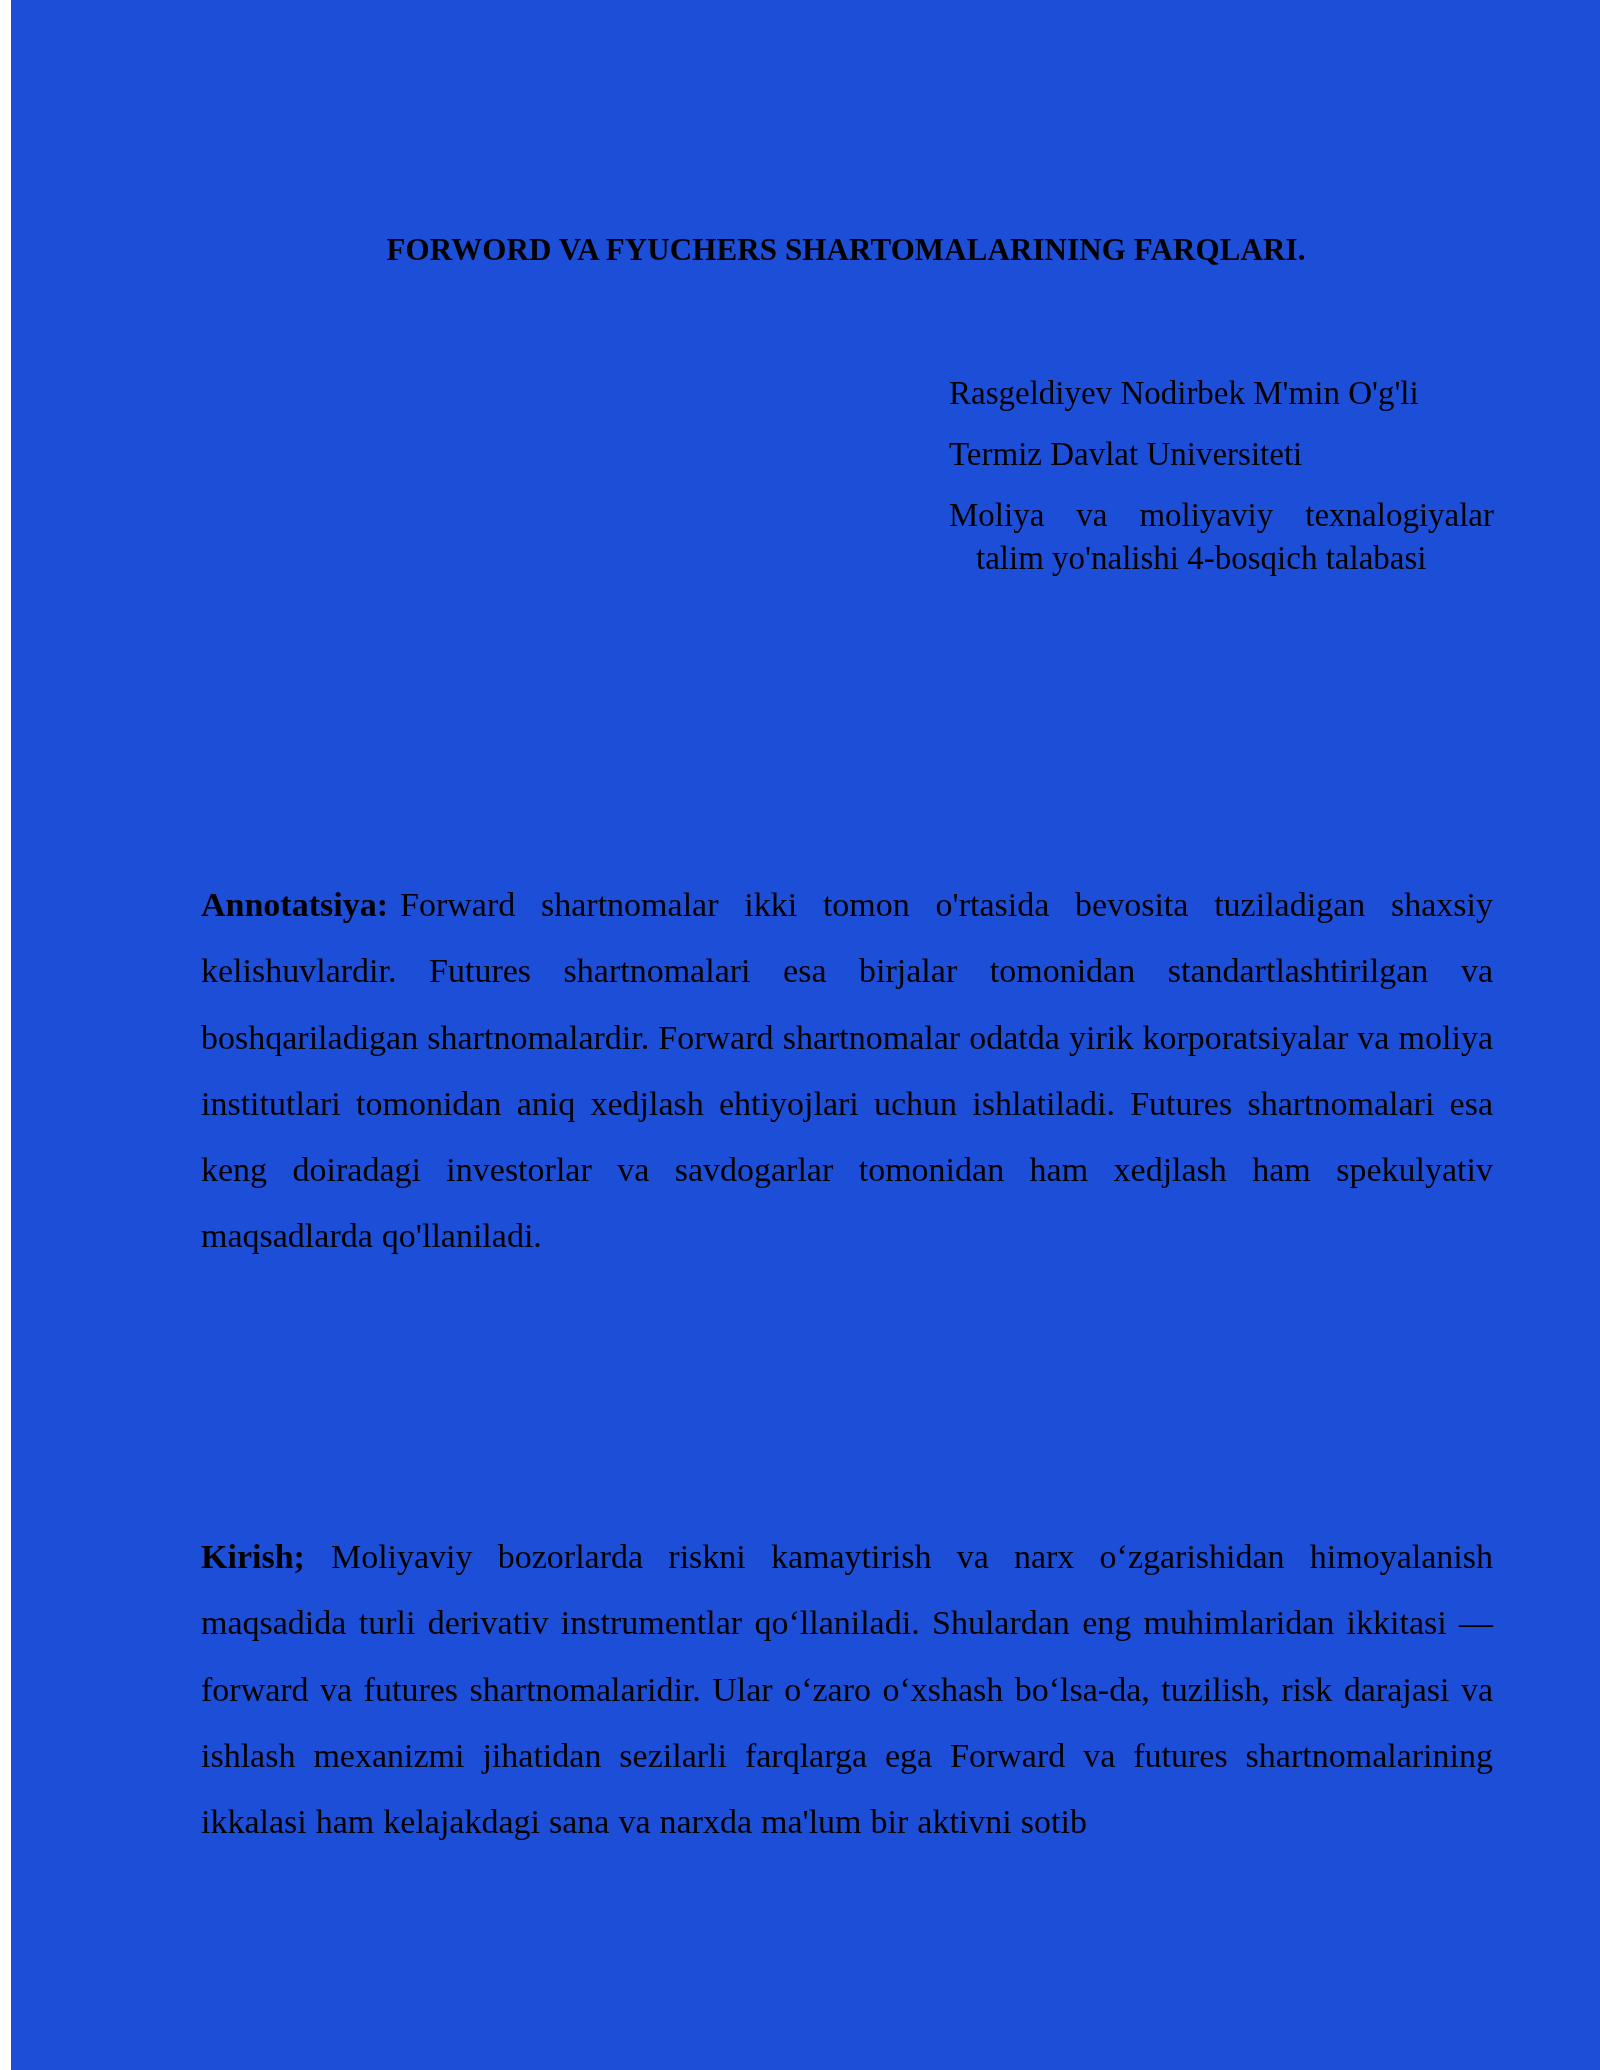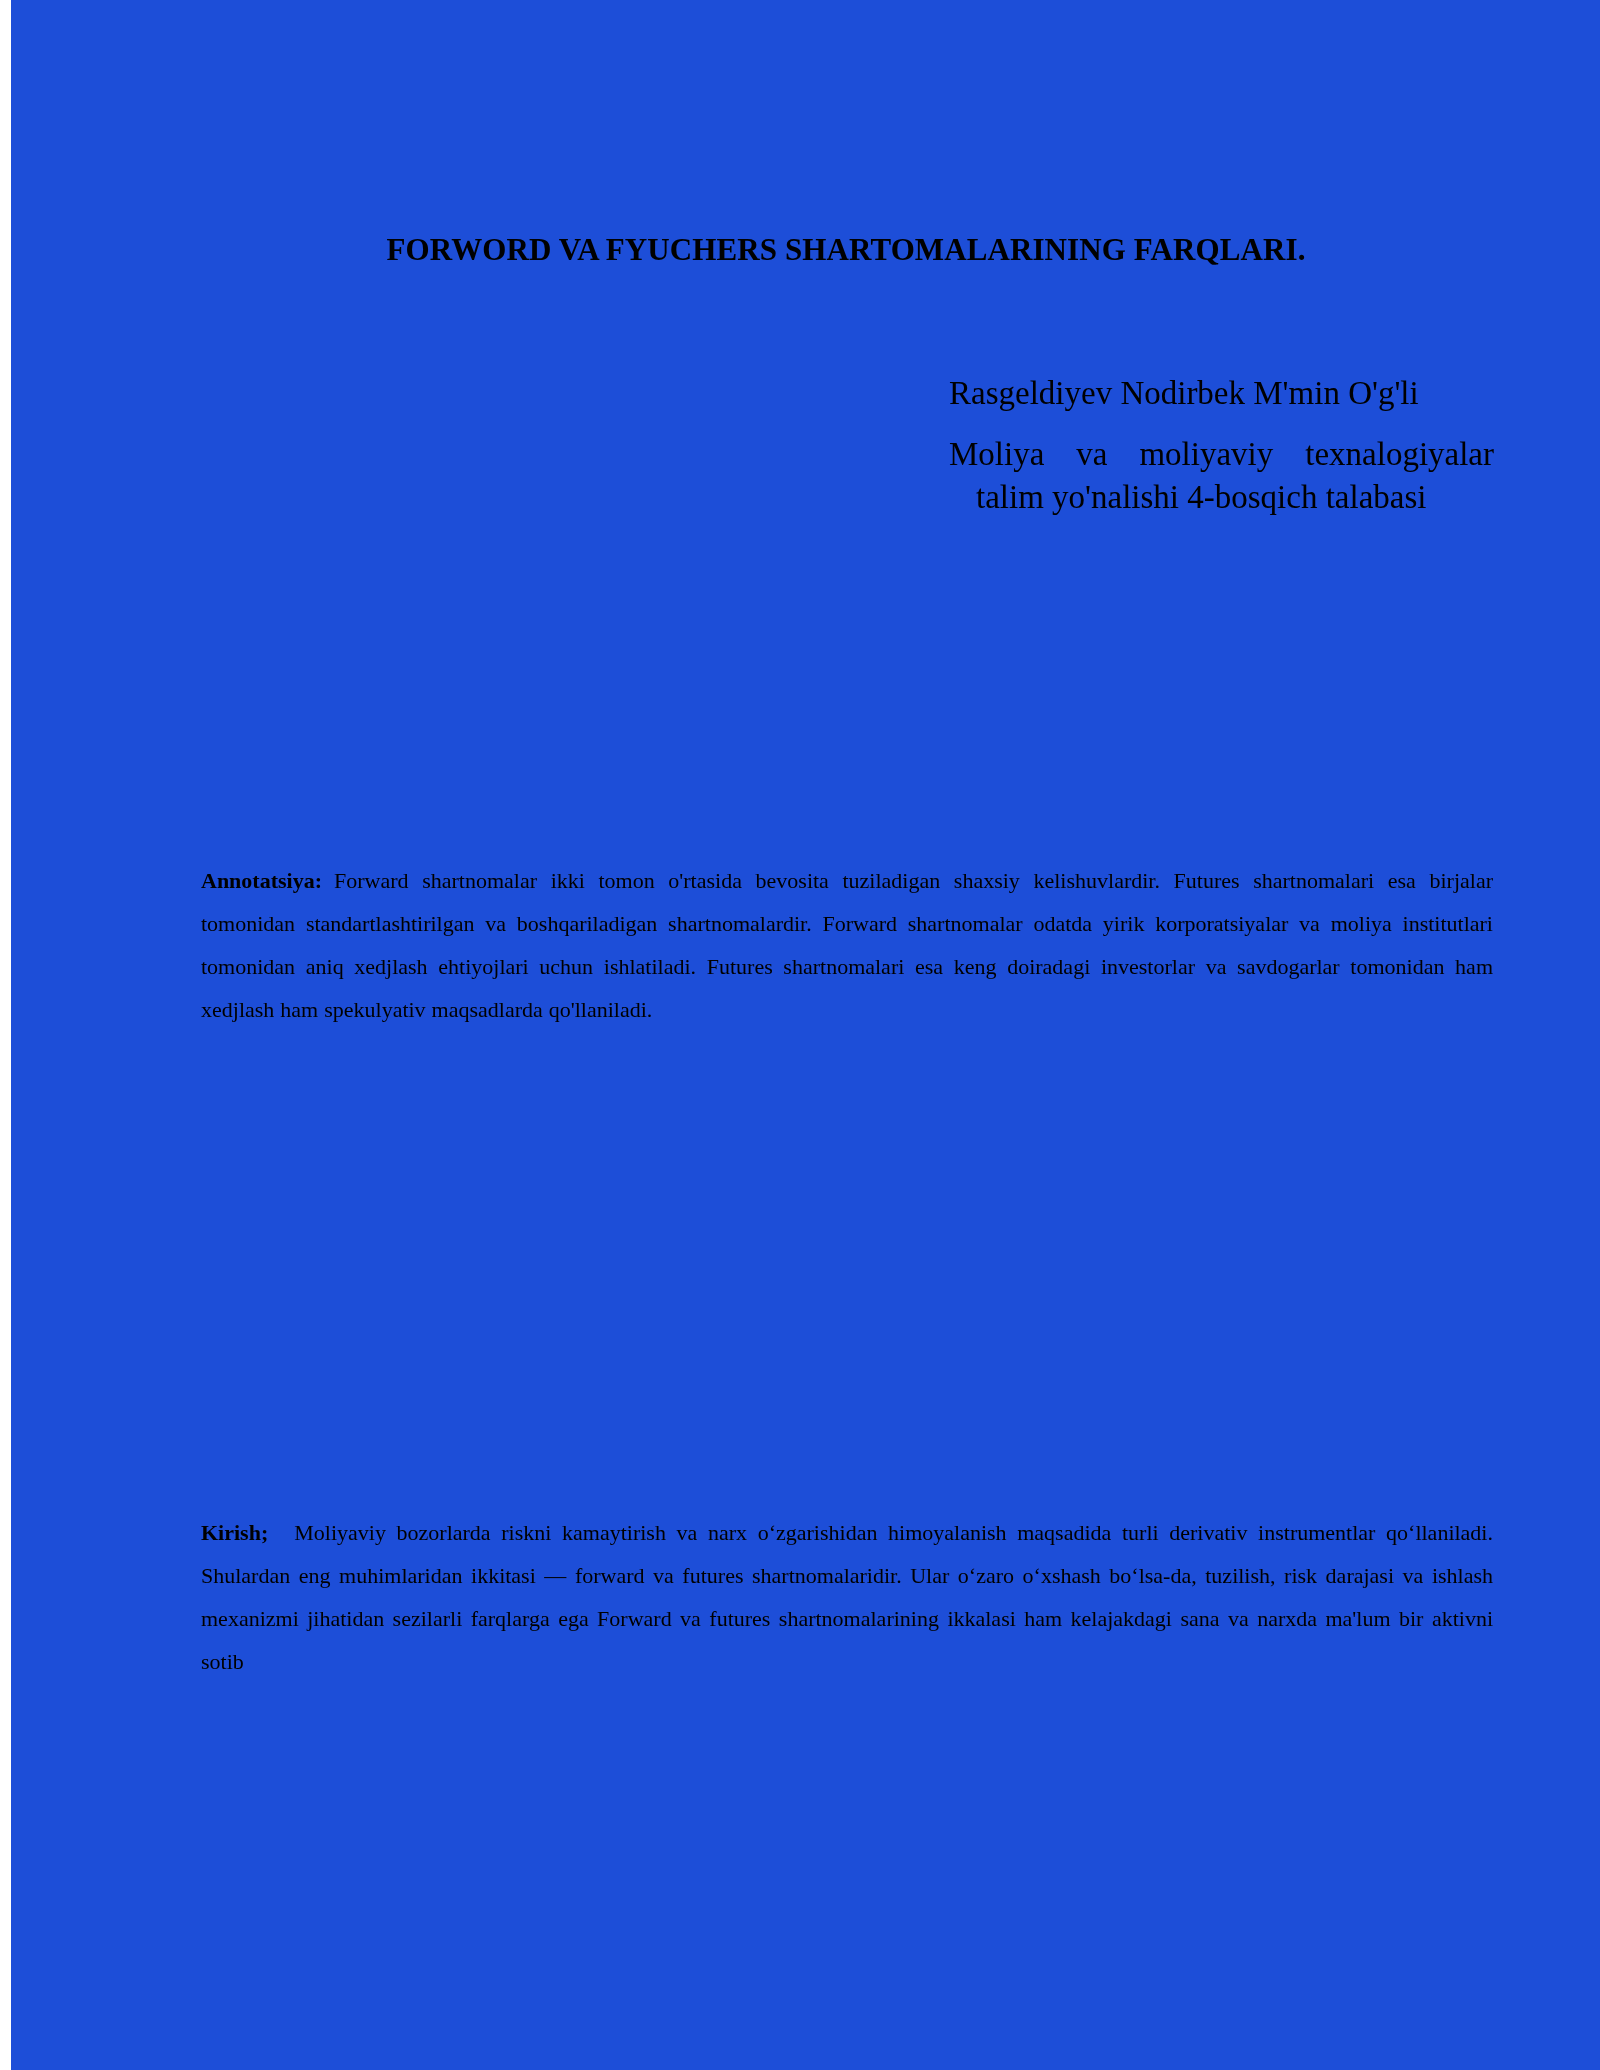--- a/index.html
+++ b/index.html
@@ -68,21 +68,21 @@
     display: block;
     text-align: center;
     margin-left: 27px;
   }
 
   
   .body-block {
     position: absolute;
     left: 190px;
     width: 1292px;
-    font-size: 22px;
+    font-size: 34px;
     line-height: 1.95;
     text-align: justify;
     text-align-last: left;
     word-spacing: 0.5px;
   }
   #annotatsiya-paragraph { top: 838px; }
   #keywords-paragraph   { top: 1318px; }
   #kirish-paragraph     { top: 1490px; }
 
   .lead-label {
@@ -99,20 +99,21 @@
 </style>
 </head>
 <body>
 
 <div class="page">
 
   <h1 class="doc-title">FORWORD VA FYUCHERS SHARTOMALARINING FARQLARI.</h1>
 
   <div class="author-block">
     <div class="author-line">Rasgeldiyev Nodirbek M'min O'g'li</div>
+    <div class="author-line">Termiz Davlat Universiteti</div>
     <div class="author-line justified">
       <span class="first-part">Moliya va moliyaviy texnalogiyalar</span>
       <span class="second-part">talim yo'nalishi 4-bosqich talabasi</span>
     </div>
   </div>
 
   <p class="body-block" id="annotatsiya-paragraph">
     <span class="lead-label">Annotatsiya:</span><span class="gap-after-label"></span><span>Forward shartnomalar ikki tomon o'rtasida bevosita tuziladigan shaxsiy kelishuvlardir. Futures shartnomalari esa birjalar tomonidan standartlashtirilgan va boshqariladigan shartnomalardir. Forward shartnomalar odatda yirik korporatsiyalar va moliya institutlari tomonidan aniq xedjlash ehtiyojlari uchun ishlatiladi. Futures shartnomalari esa keng doiradagi investorlar va savdogarlar tomonidan ham xedjlash ham spekulyativ maqsadlarda qo'llaniladi.</span>
   </p>
 

